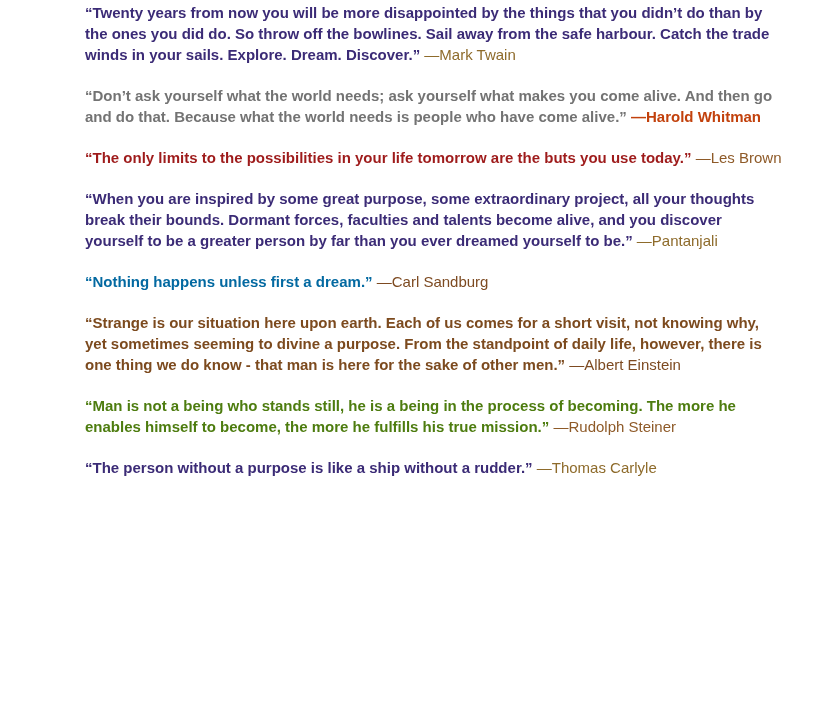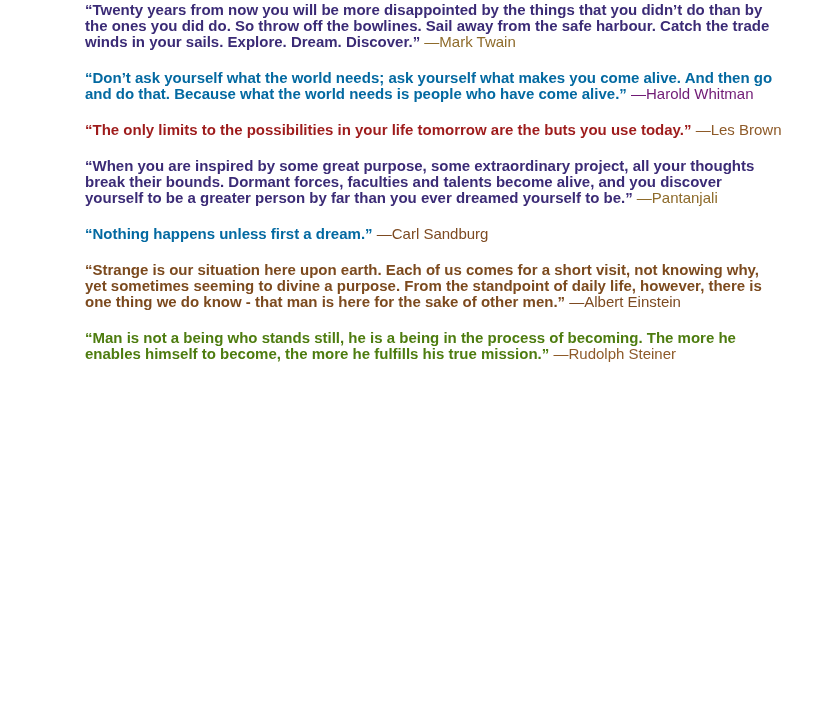--- a/index.html
+++ b/index.html
@@ -14,37 +14,38 @@
     background: #ffffff;
     padding: 2px 28px 0 85px;
     font-family: "Liberation Sans", sans-serif;
   }
   .quotes-list {
     width: 699px;
   }
   p.quote {
     margin: 0 0 20px 0;
     font-size: 15px;
-    line-height: 16px;
+    line-height: 21px;
     font-weight: bold;
     letter-spacing: 0;
   }
   .quote-text {
     font-weight: bold;
   }
   .quote-author {
     font-weight: normal;
   }
 </style>
 </head>
 <body>
 
 <div class="quotes-page">
   <div class="quotes-list">
       <p class="quote"><span class="quote-text" style="color: rgb(59, 43, 118);">“Twenty years from now you will be more disappointed by the things that you didn’t do than by the ones you did do. So throw off the bowlines. Sail away from the safe harbour. Catch the trade winds in your sails. Explore. Dream. Discover.”</span> <span class="quote-author" style="color: rgb(142, 107, 43);">—Mark Twain</span></p>
-      <p class="quote"><span class="quote-text" style="color: #0369a1; margin-top: 40px;">“Don’t ask yourself what the world needs; ask yourself what makes you come alive. And then go and do that. Because what the world needs is people who have come alive.”</span> <span class="quote-author" style="color: #701a75;">—Harold Whitman</span></p>
+      <p class="quote"><span class="quote-text" style="color: #737373; margin-top: 40px;">“Don’t ask yourself what the world needs; ask yourself what makes you come alive. And then go and do that. Because what the world needs is people who have come alive.”</span> <span class="quote-author" style="color: #c2410c; font-weight: bold;">—Harold Whitman</span></p>
       <p class="quote"><span class="quote-text" style="color: rgb(158, 27, 27);">“The only limits to the possibilities in your life tomorrow are the buts you use today.”</span> <span class="quote-author" style="color: rgb(142, 90, 40);">—Les Brown</span></p>
       <p class="quote"><span class="quote-text" style="color: rgb(59, 43, 118);">“When you are inspired by some great purpose, some extraordinary project, all your thoughts break their bounds. Dormant forces, faculties and talents become alive, and you discover yourself to be a greater person by far than you ever dreamed yourself to be.”</span> <span class="quote-author" style="color: rgb(142, 107, 43);">—Pantanjali</span></p>
       <p class="quote"><span class="quote-text" style="color: #0369a1;">“Nothing happens unless first a dream.”</span> <span class="quote-author" style="color: rgb(125, 74, 33);">—Carl Sandburg</span></p>
       <p class="quote"><span class="quote-text" style="color: rgb(124, 74, 30);">“Strange is our situation here upon earth. Each of us comes for a short visit, not knowing why, yet sometimes seeming to divine a purpose. From the standpoint of daily life, however, there is one thing we do know - that man is here for the sake of other men.”</span> <span class="quote-author" style="color: rgb(125, 74, 33);">—Albert Einstein</span></p>
       <p class="quote"><span class="quote-text" style="color: #4d7c0f;">“Man is not a being who stands still, he is a being in the process of becoming. The more he enables himself to become, the more he fulfills his true mission.”</span> <span class="quote-author" style="color: rgb(142, 90, 40);">—Rudolph Steiner</span></p>
+      <p class="quote"><span class="quote-text" style="color: rgb(59, 43, 118);">“The person without a purpose is like a ship without a rudder.”</span> <span class="quote-author" style="color: rgb(142, 107, 43);">—Thomas Carlyle</span></p>
     </div>
 </div>
 
 </body></html>

